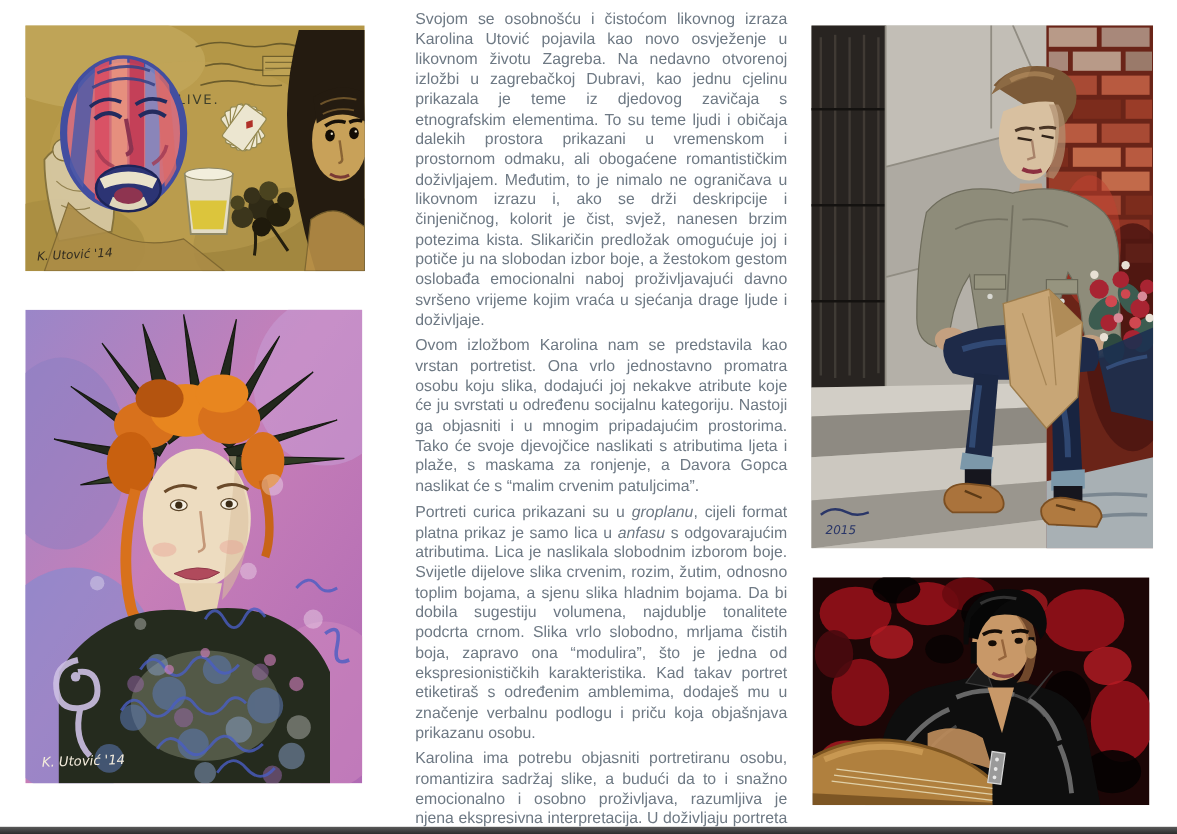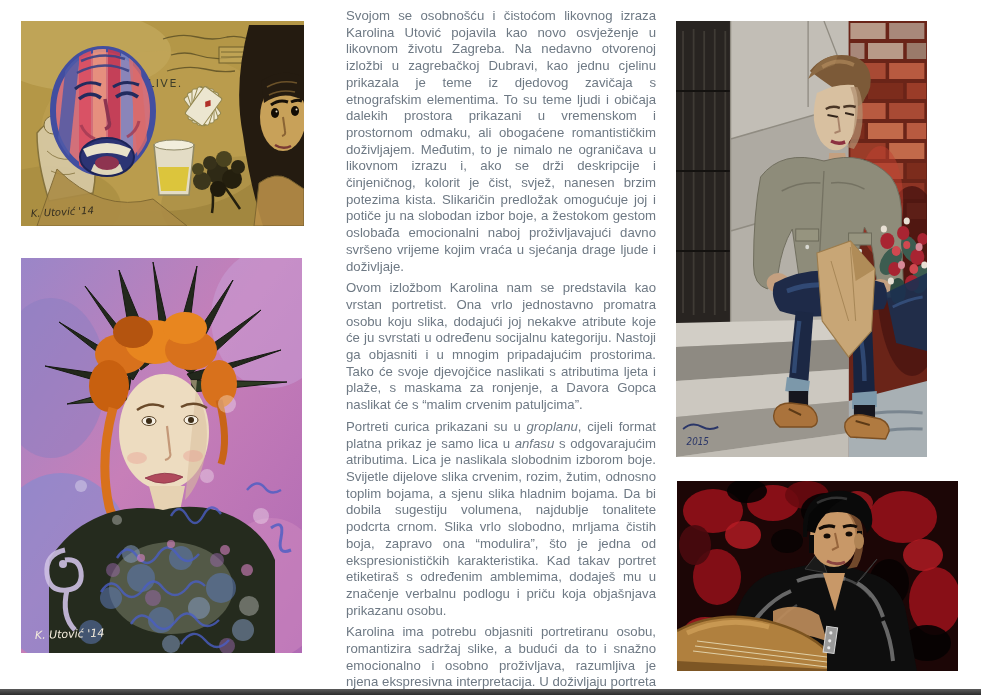--- a/index.html
+++ b/index.html
@@ -13,21 +13,21 @@
     color:#6e7984;font-size:13.2px;line-height:16.7px;
     text-align:justify;hyphens:auto;-webkit-hyphens:auto;
   }
   #article p{margin:0 0 5px 0;}
   #article i{font-style:italic;}
   
   .painting{position:absolute;overflow:hidden;}
   .painting svg{display:block;width:100%;height:100%;}
   #painting-a{left:21px;top:21px;width:283px;height:205px;}
   #painting-b{left:21px;top:258px;width:281px;height:395px;}
-  #painting-c{left:676px;top:21px;width:251px;height:436px;}
+  #painting-c{left:676px;top:21px;width:285px;height:436px;}
   #painting-d{left:677px;top:481px;width:281px;height:190px;}
   svg text{font-family:"DejaVu Sans",sans-serif;}
   .sig{font-style:italic;}
   
   #bottom-bar{
     position:absolute;left:0;right:0;bottom:0;height:6px;
     background:linear-gradient(#5a5a5a,#2c2c2c);
   }
 </style>
 </head>

